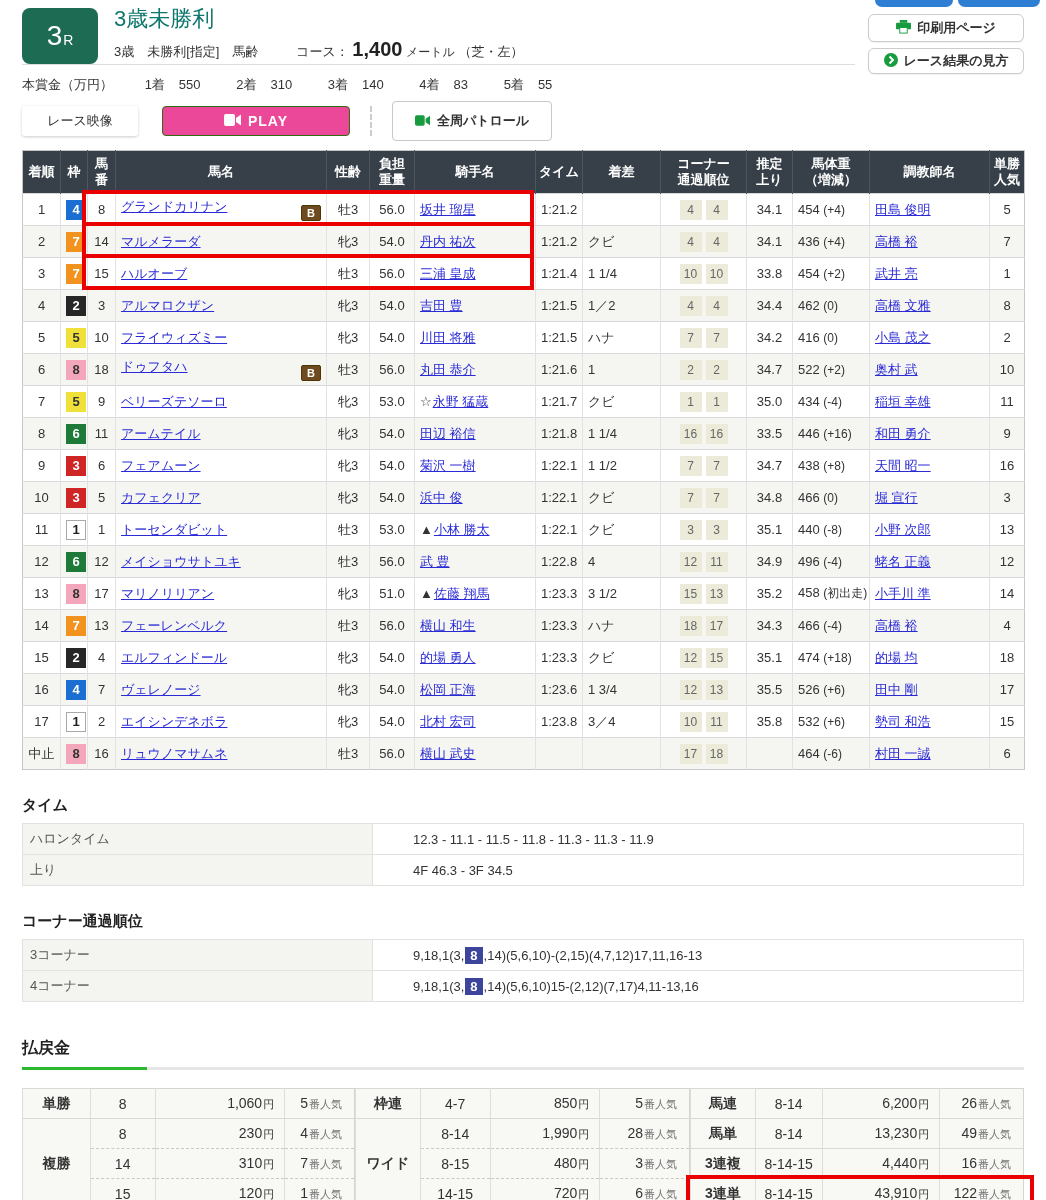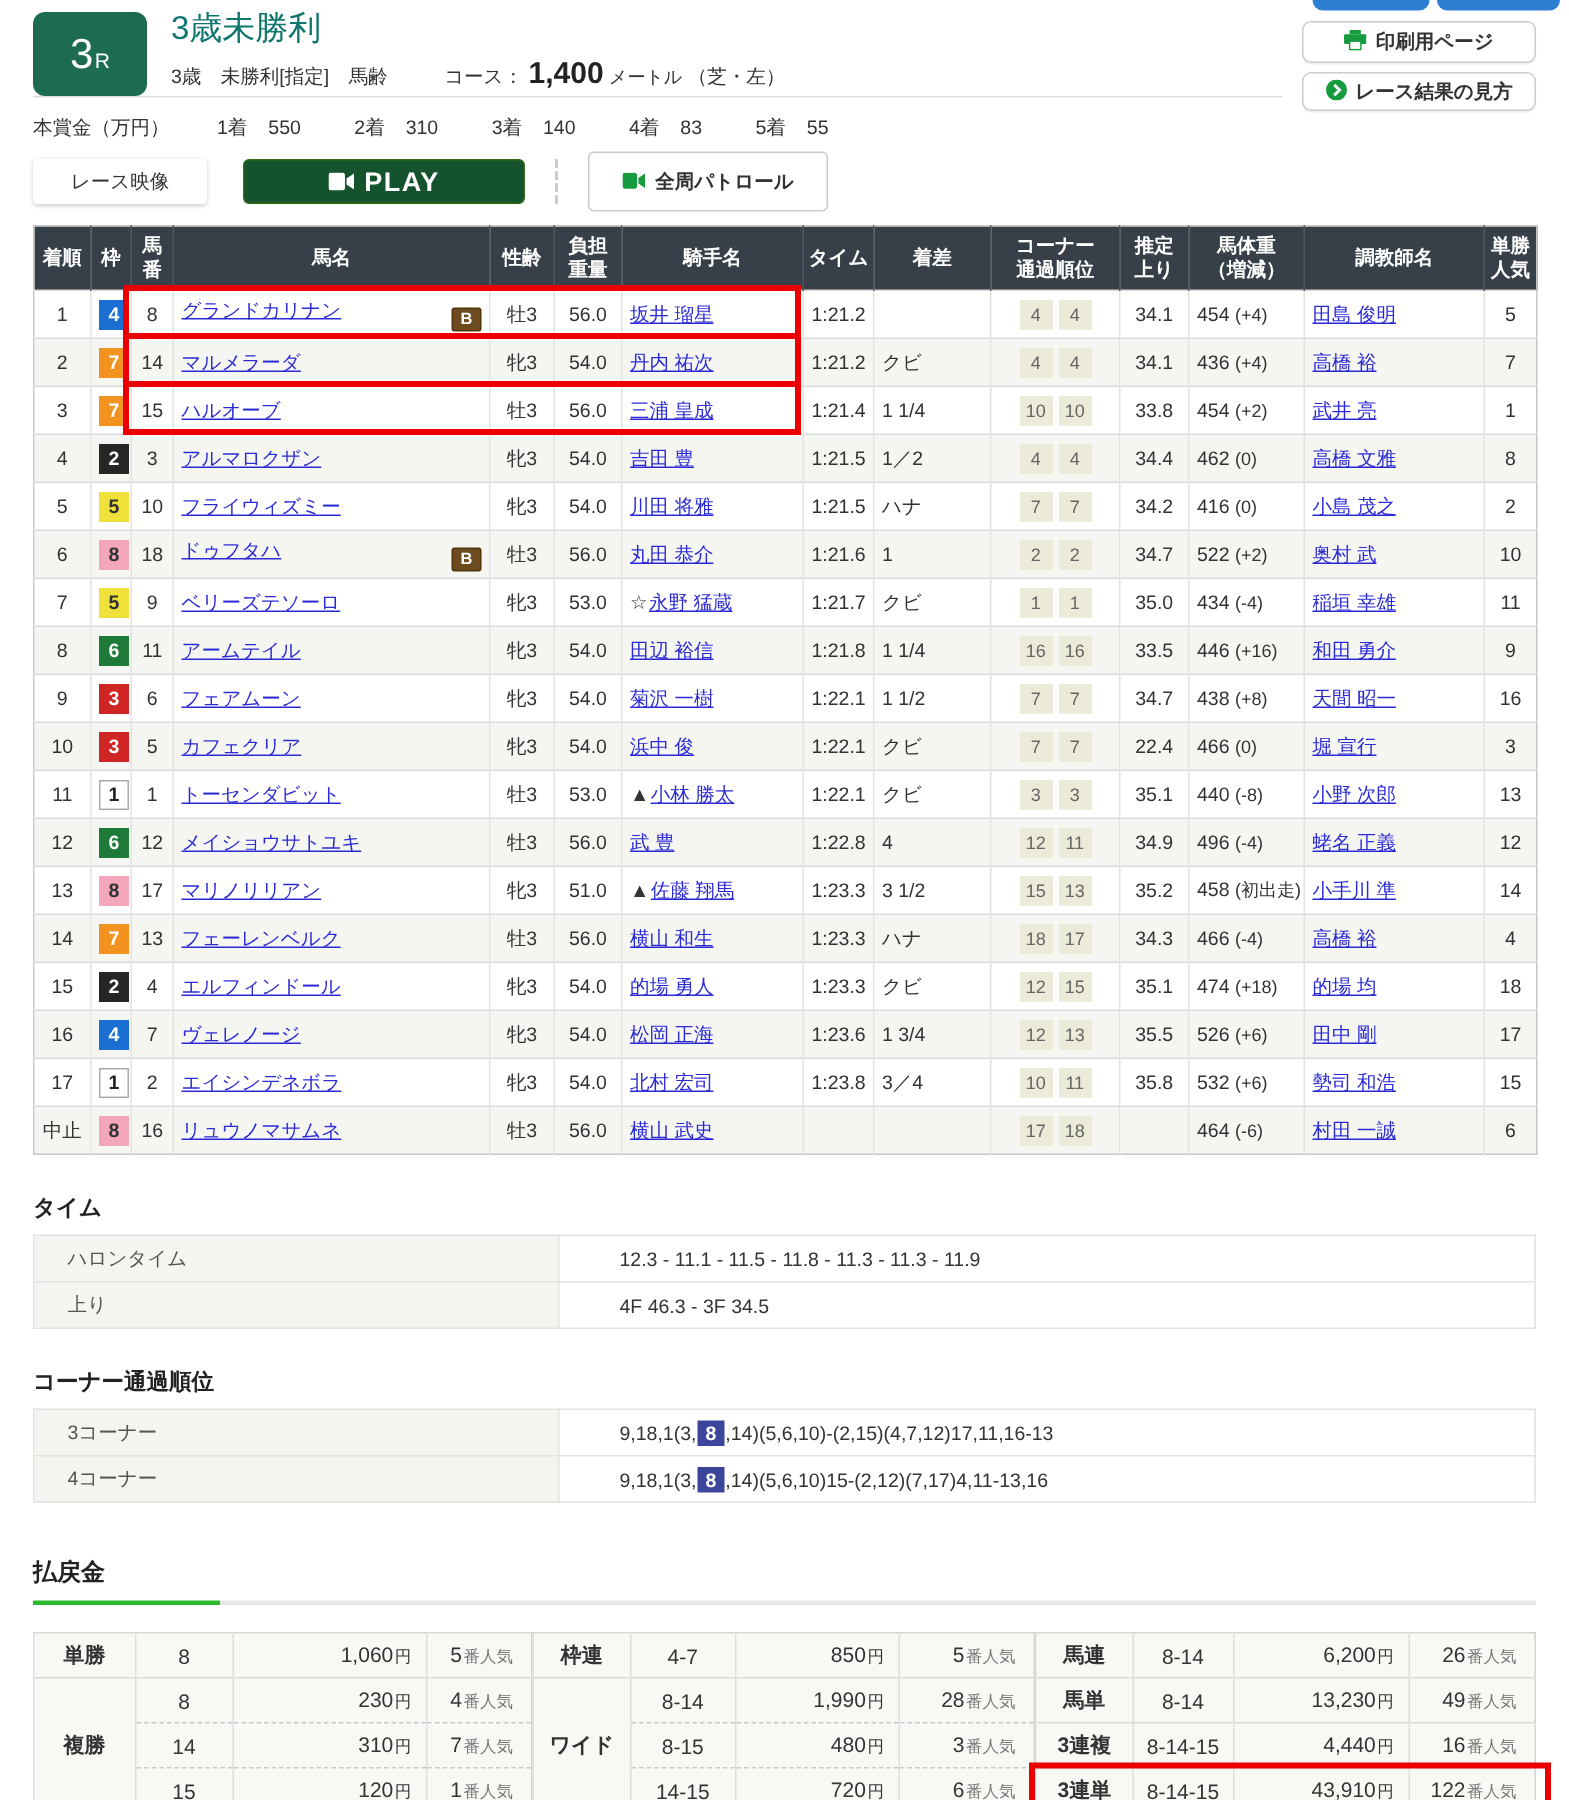--- a/index.html
+++ b/index.html
@@ -27,22 +27,22 @@
   .hdr-rule { position:absolute; left:22px; top:64px; width:833px; border-bottom:1px solid #ddd; }
   .prize { position:absolute; left:22px; top:76px; font-size:13px; color:#333; }
   .prize .pz-t { margin-right:28px; }
   .prize .pz-k { margin-right:14px; color:#333; }
   .prize .pz-v { margin-right:32px; }
 
   
   .vrow { display:flex; align-items:center; margin:8px 22px 0; height:34px; }
   .vlabel { background:#fff; box-shadow:0 1px 3px rgba(0,0,0,.2); border-radius:3px; width:116px; height:30px;
             display:flex; align-items:center; justify-content:center; font-size:13px; font-weight:normal; }
-  .playbtn { width:188px; height:30px; background:#14532d; border:1px solid #306a12; border-radius:4px; color:#fff;
-             font-weight:bold; font-size:18px; display:flex; align-items:center; justify-content:center; gap:7px;
+  .playbtn { width:188px; height:30px; background:#ec4899; border:1px solid #306a12; border-radius:4px; color:#fff;
+             font-weight:bold; font-size:14px; display:flex; align-items:center; justify-content:center; gap:7px;
              margin-left:24px; cursor:pointer; letter-spacing:1px; }
   .vsep { border-left:2px dashed #ccc; height:30px; margin:0 20px; }
   .patrolbtn { width:160px; height:40px; background:#fff; border:1px solid #c9c9c9; border-radius:4px; font-size:13px;
                font-weight:bold; color:#333; display:flex; align-items:center; justify-content:center; gap:7px; cursor:pointer; }
 
   
   .results-wrap { position:relative; margin:12px 22px 0; }
   table.results { width:1002px; border-collapse:collapse; table-layout:fixed; font-size:13px; border:1px solid #c6c6c6; }
   table.results thead th { background:#374048; color:#fff; font-weight:bold; font-size:13px; line-height:16px;
                            padding:5px 1px; height:42px; border-left:1px solid #4d565e; }
@@ -72,21 +72,21 @@
             border-radius:2px; border:1px solid #503407; margin-top:7px; }
   .bwd { font-size:12px; }
 
   
   .anno { position:absolute; border:4px solid #ea0000; pointer-events:none; }
 
   
   .sec-title { font-size:15px; font-weight:bold; color:#222; margin:26px 22px 8px; }
   table.info { width:1002px; margin:0 22px; border-collapse:collapse; font-size:13px; border:1px solid #e2e2e0; }
   table.info td { border:1px solid #e2e2e0; height:31px; }
-  td.info-label { width:350px; background:#f4f4f1; color:#555; padding-left:22px; }
+  td.info-label { width:350px; background:#f4f4f1; color:#555; padding-left:7px; }
   td.info-val { background:#fff; padding-left:40px; color:#333; }
   .hl8 { display:inline-block; background:#3c449c; color:#fff; font-weight:bold; padding:1px 5px; margin:0 1px; }
 
   
   .pay-title { font-size:16px; font-weight:bold; color:#222; margin:36px 22px 0; }
   .green-bar { height:3px; margin:8px 22px 18px; background:linear-gradient(to right,#2db92d 0,#2db92d 125px,#e6e6e6 125px,#e6e6e6 100%); }
   .pay-wrap { position:relative; margin:0 22px; }
   .pay-flex { display:flex; }
   table.pay { border-collapse:collapse; table-layout:fixed; font-size:14px; border:1px solid #d5d5d0; }
   table.pay td { height:30px; border-left:1px solid #ddd; background:#f8f8f5; }
@@ -357,21 +357,21 @@
             <td class="c">10</td>
             <td class="c"><span class="wk w3">3</span></td>
             <td class="c">5</td>
             <td class="horse"><a class="link">カフェクリア</a></td>
             <td class="c">牝3</td>
             <td class="c">54.0</td>
             <td class="jk"><a class="link">浜中 俊</a></td>
             <td class="l">1:22.1</td>
             <td class="l">クビ</td>
             <td class="c"><span class="cbox">7</span><span class="cbox">7</span></td>
-            <td class="c">22.4</td>
+            <td class="c">34.8</td>
             <td class="l">466 <span class="bwd">(0)</span></td>
             <td class="jk"><a class="link">堀 宣行</a></td>
             <td class="c">3</td>
           </tr>
           <tr>
             <td class="c">11</td>
             <td class="c"><span class="wk w1">1</span></td>
             <td class="c">1</td>
             <td class="horse"><a class="link">トーセンダビット</a></td>
             <td class="c">牡3</td>

